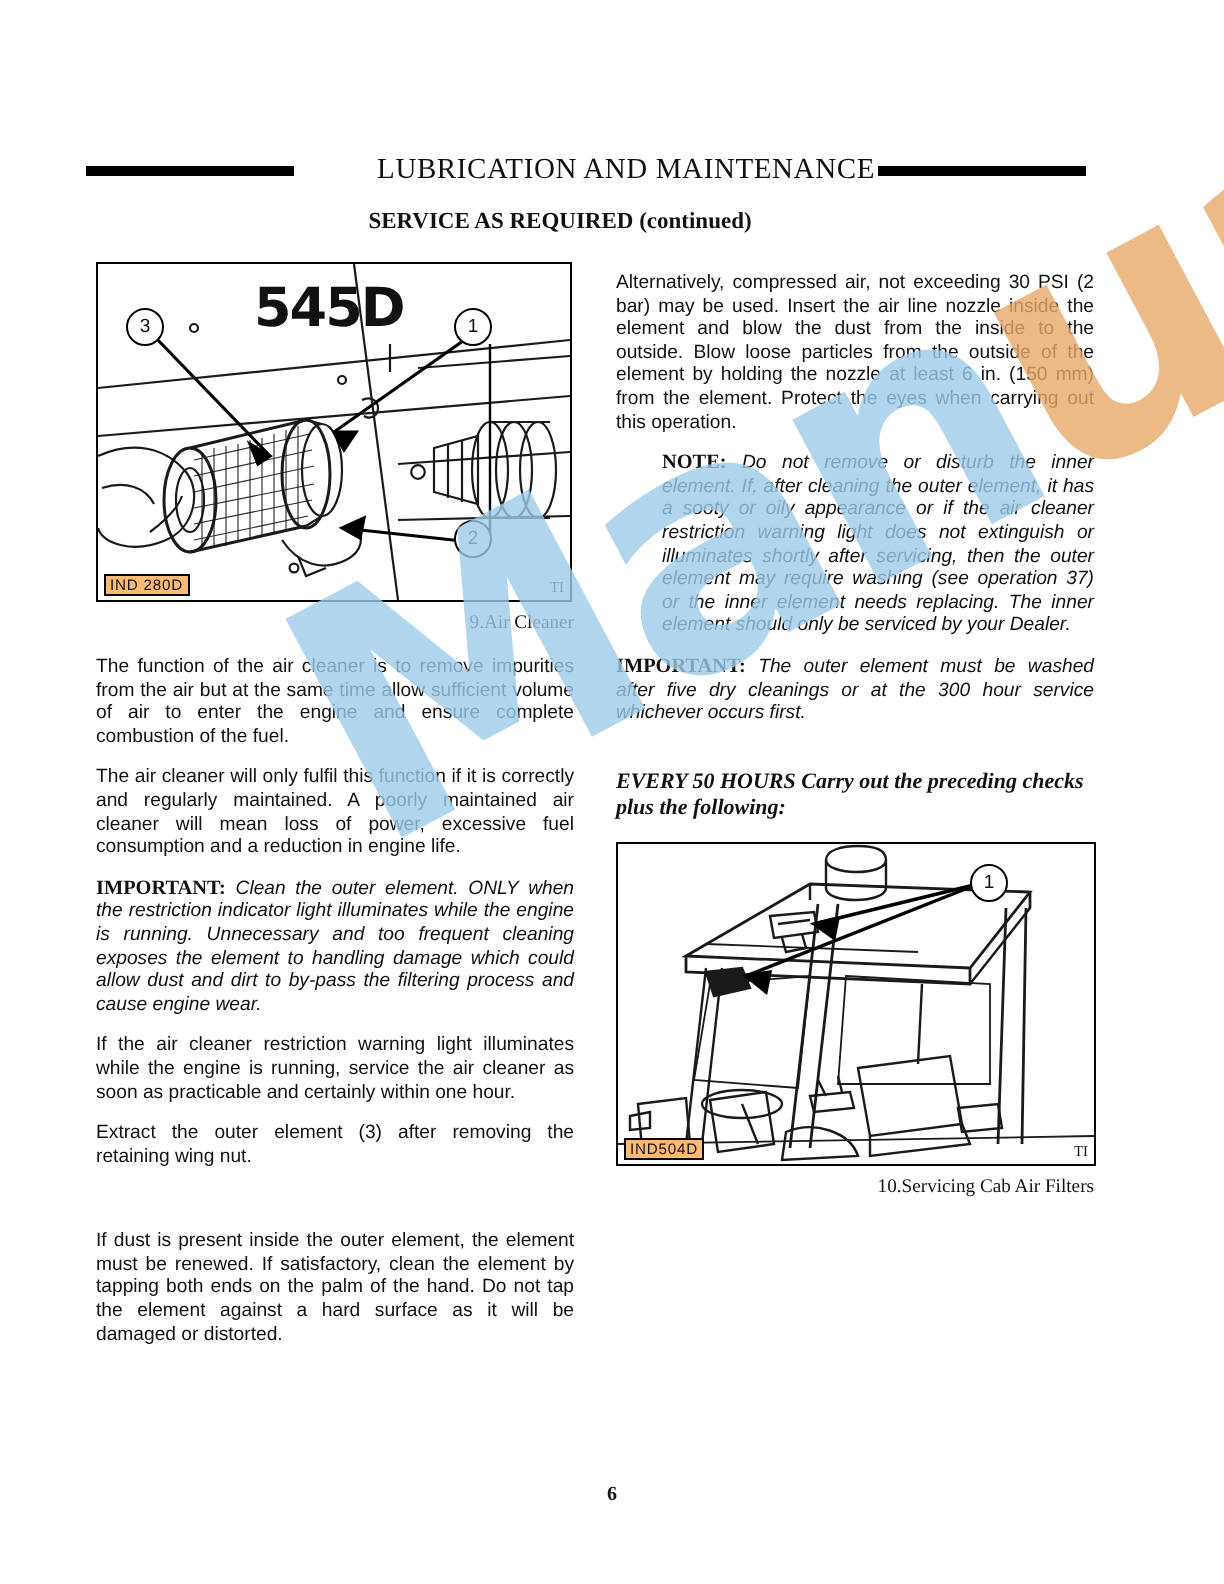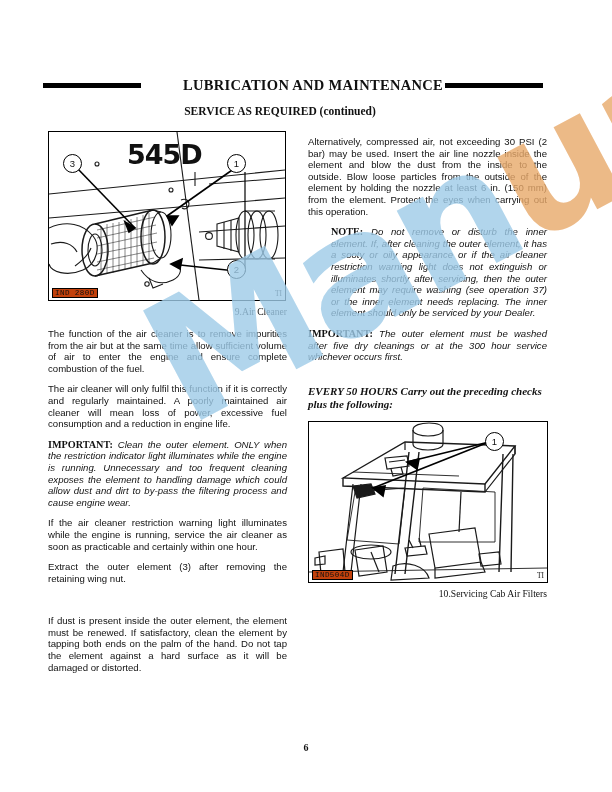--- a/index.html
+++ b/index.html
@@ -18,21 +18,21 @@
            transform:rotate(-28deg);transform-origin:left top;
            white-space:nowrap;}
   .wm-a{color:#9ecbe8;opacity:.80;}
   .wm-b{color:#e8a96a;opacity:.80;}
 
   
   .hdr{position:absolute;left:43px;top:77px;width:500px;height:16px;z-index:2;
        display:flex;align-items:center;}
   .hdr .rule{flex:1 1 auto;height:5px;background:#000;}
   .hdr .htitle{flex:0 0 auto;padding:0 2px;
-       font-family:"Liberation Serif", serif;font-weight:700;font-size:14.5px;
+       font-family:"Liberation Serif", serif;font-weight:400;font-size:14.5px;
        letter-spacing:.3px;white-space:nowrap;margin-left:40px;}
 
   .subhdr{position:absolute;left:12px;top:105px;width:536px;text-align:center;z-index:2;
        font-family:"Liberation Serif", serif;font-weight:700;font-size:11.5px;}
 
   
   .col{position:absolute;z-index:2;width:239px;}
   .col-l{left:48px;top:131px;}
   .col-r{left:308px;top:136px;}
 
@@ -47,22 +47,22 @@
             font-size:11px;line-height:13px;margin:0 0 10px 0;font-style:italic;}
 
   
   .figbox{border:1.2px solid #000;background:#fff;position:relative;overflow:hidden;}
   .fig1{width:236px;height:168px;}
   .fig2{width:238px;height:160px;}
   .figcap{font-family:"Liberation Serif", serif;font-weight:400;font-size:9.6px;
           margin:5px 0 11px 0;text-align:right;}
   .figcap .num{display:inline-block;width:15px;}
   .figcode{position:absolute;left:3px;bottom:2px;
-           font-family:Liberation Mono, monospace;font-size:7.6px;
-           border:1px solid #000;padding:0 2px;background:#c2410c;letter-spacing:.4px;}
+           font-family:Liberation Sans, sans-serif;font-size:7.6px;
+           border:1px solid #000;padding:0 2px;background:#fdba74;letter-spacing:.4px;}
   .figti{position:absolute;right:3px;bottom:2px;
          font-family:Liberation Serif, serif;font-size:7.4px;}
   .modelno{position:absolute;left:78px;top:7px;
            font-family:"DejaVu Sans", sans-serif;font-weight:700;
            font-size:27px;letter-spacing:-1px;}
 
   .callout{position:absolute;width:17px;height:17px;border-radius:50%;
            border:1.3px solid #000;background:#fff;
            font-family:"Liberation Sans", sans-serif;font-size:9.5px;
            display:flex;align-items:center;justify-content:center;z-index:4;}

